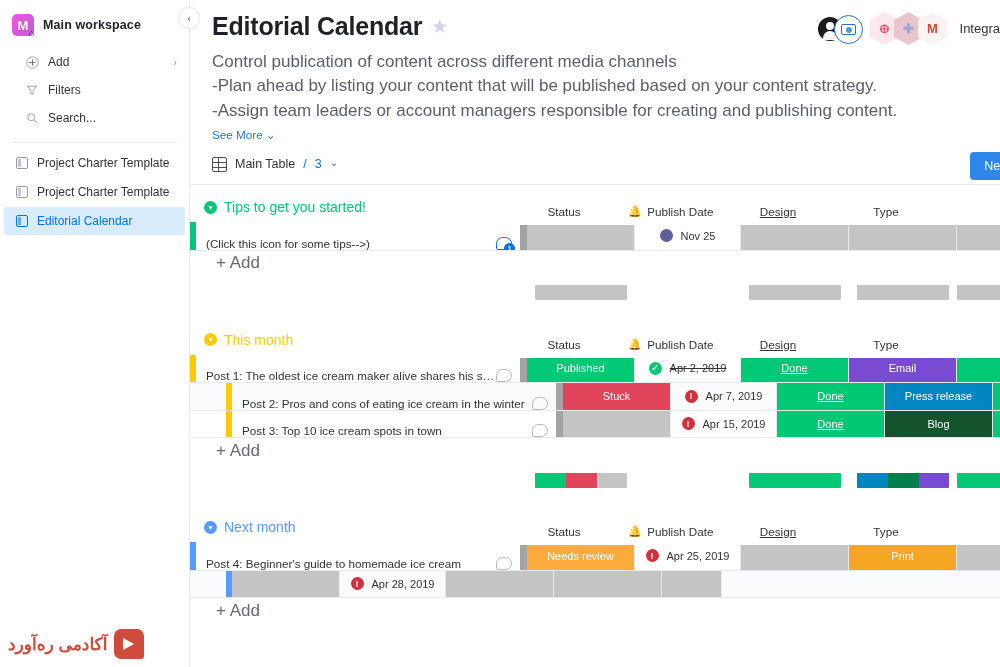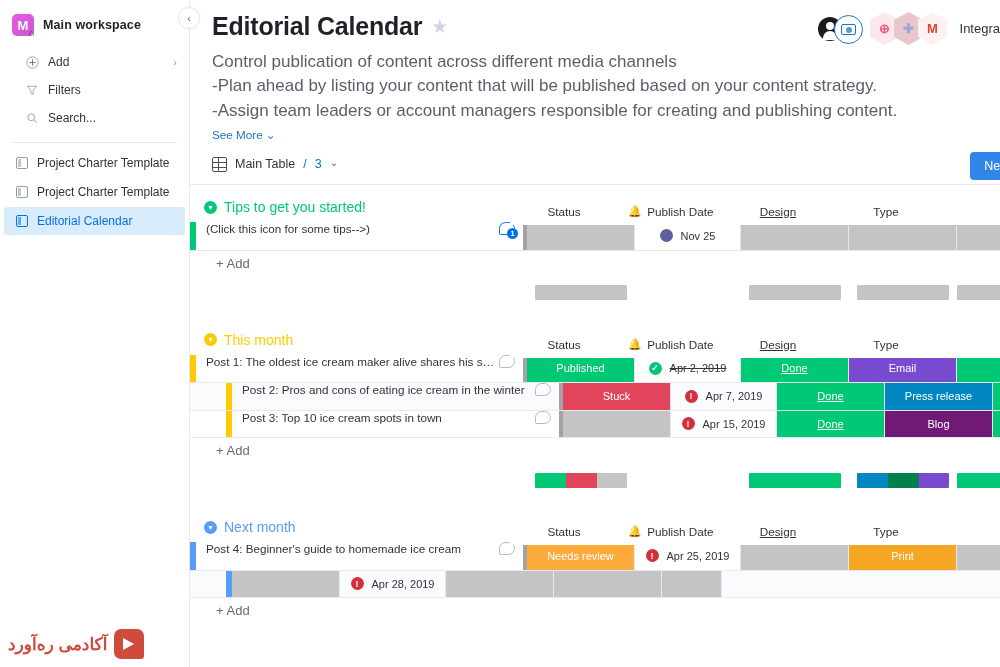--- a/index.html
+++ b/index.html
@@ -161,23 +161,23 @@
   .rows { position: relative; }
   .row {
     display: flex; align-items: stretch; height: 27.5px;
     background: #fff; position: relative;
   }
   .row + .row { border-top: 1px solid #e6e9ef; padding-left: 36px; }
   .row.alt { background: #fafbfc; }
   .colorbar { width: 6px; flex: 0 0 6px; }
 
   .cell-name {
-    flex: 0 0 331px; width: 331px; display: flex; align-items: flex-start;
+    flex: 0 0 331px; width: 331px; display: flex; align-items: flex-end;
     padding: 0 8px 0 10px; font-size: 11.7px; color: #323338;
-    border-right: 4px solid #a3a3a3; position: relative;
+    border-right: 7px solid #a3a3a3; position: relative;
   }
   .cell-name .txt { flex: 1 1 auto; white-space: nowrap; overflow: hidden; text-overflow: ellipsis; }
   .chat-ic { width: 16px; height: 13px; border: 1.3px solid #b5b8c4; border-radius: 7px 7px 7px 2px; flex: 0 0 16px; }
   .chat-ic.blue { border-color: #0073ea; position: relative; }
   .chat-ic.blue:after {
     content: "1"; position: absolute; right: -4px; bottom: -5px;
     width: 11px; height: 11px; border-radius: 50%; background: #0073ea; color: #fff;
     font-size: 7.5px; line-height: 11px; text-align: center; font-weight: bold;
   }
 
@@ -196,21 +196,21 @@
 
   .date-dot { width: 13px; height: 13px; border-radius: 50%; flex: 0 0 13px; display:flex;align-items:center;justify-content:center;font-size:9px;color:#fff;font-weight:bold;}
   .date-txt { font-size: 11px; }
   .date-txt.strike { text-decoration: line-through; }
 
   .addrow {
     display: flex; align-items: center; height: 26px;
     background: #fff; border-top: 1px solid #e6e9ef; position: relative;
   }
   .addrow .colorbar { opacity: .5; }
-  .addrow .lbl { font-size: 13px; color: #676879; padding-left: 20px; }
+  .addrow .lbl { font-size: 17px; color: #676879; padding-left: 20px; }
 
   .summary {
     display: flex; height: 24px; align-items: center;
     padding-top: 10px; background: #fff;
   }
   .summary .sp { flex: 0 0 6px; }
   .summary .spacer-name { flex: 0 0 331px; }
   .sumcell { display: flex; align-items: center; justify-content: center; height: 100%; }
   .sumbar { width: 92px; height: 15px; display: flex; overflow: hidden; border-radius: 1px; }
   .sumbar span { height: 100%; }
@@ -513,21 +513,21 @@
         <span class="chip" style="background:#c4c4c4"></span>
       </div>
       <div class="cell c-date">
         <span class="date-dot" style="background:#d32f3c">!</span>
         <span class="date-txt">Apr 15, 2019</span>
       </div>
       <div class="cell c-design">
         <span class="chip" style="background:#00c875">Done</span>
       </div>
       <div class="cell c-type">
-        <span class="chip" style="background:#701a75">Blog</span>
+        <span class="chip" style="background:#14532d">Blog</span>
       </div>
       <div class="cell c-extra">
         <span class="chip" style="background:#00c875"></span>
       </div>
             </div>
             <div class="addrow">
     <div class="colorbar" style="background:#ffe480"></div>
     <div class="lbl">+ Add</div>
             </div>
           </div>

